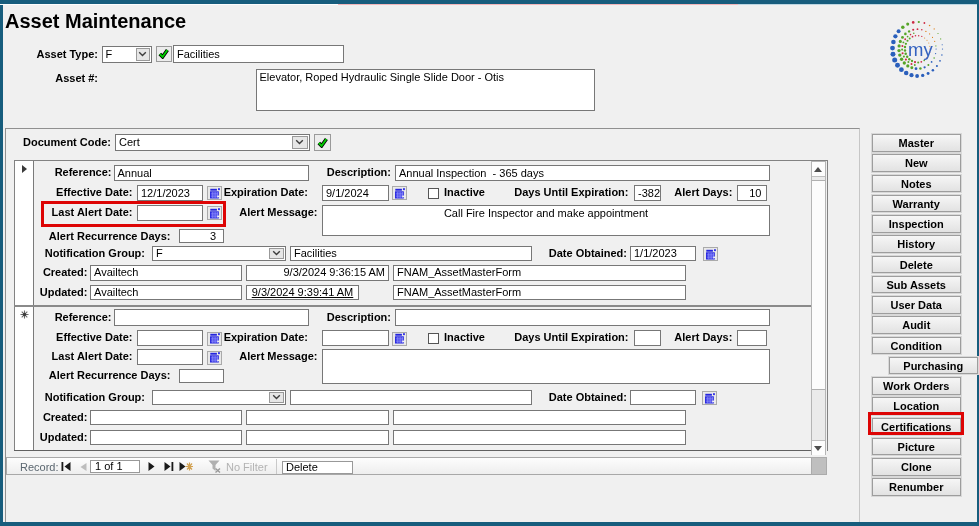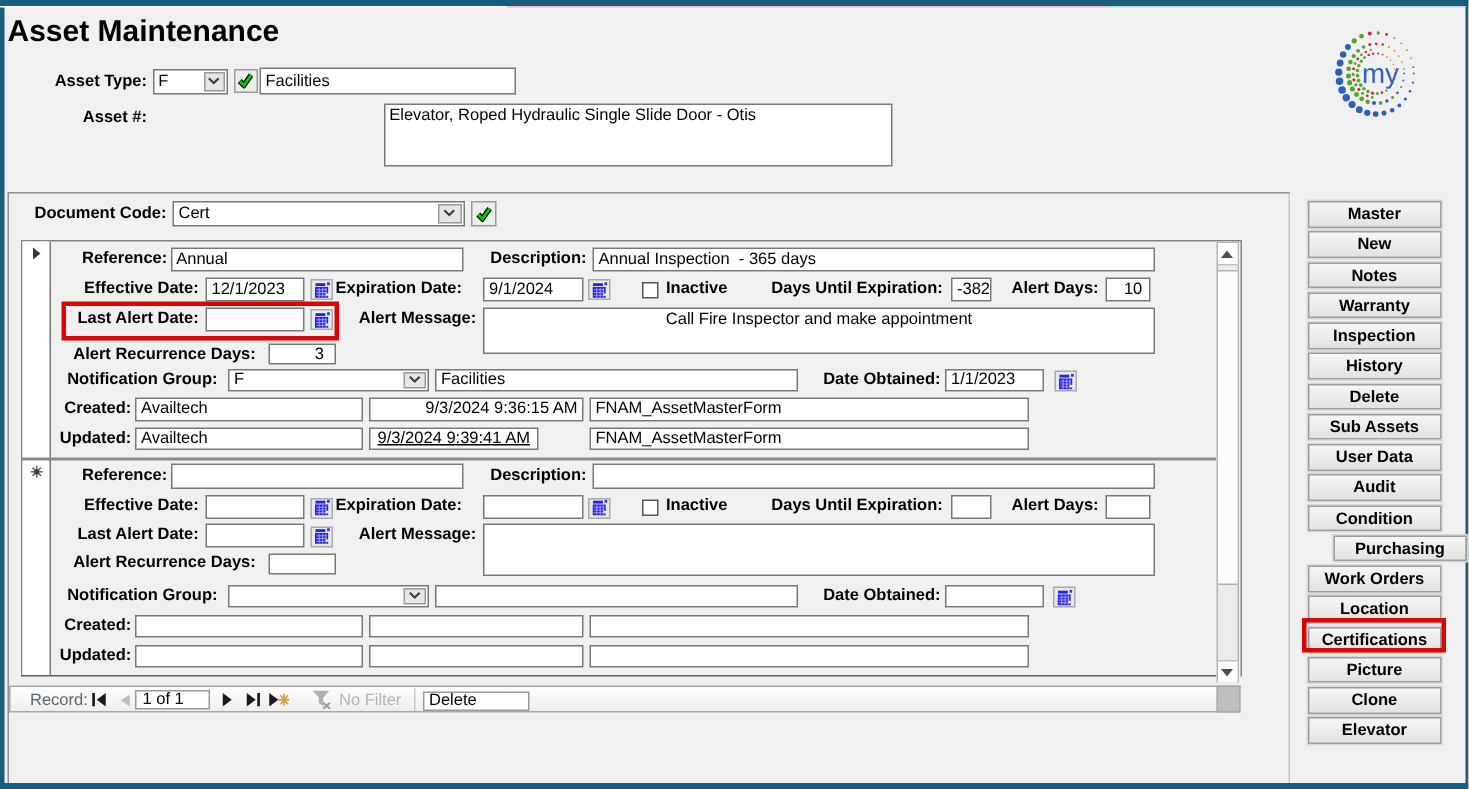--- a/index.html
+++ b/index.html
@@ -365,14 +365,14 @@
 <div class="rbtn" style="top:275.75px;">Sub Assets</div>
 <div class="rbtn" style="top:296.0px;">User Data</div>
 <div class="rbtn" style="top:316.25px;">Audit</div>
 <div class="rbtn" style="top:336.5px;">Condition</div>
 <div class="rbtn" style="top:356.75px;margin-left:17px;">Purchasing</div>
 <div class="rbtn" style="top:377.0px;">Work Orders</div>
 <div class="rbtn" style="top:397.25px;">Location</div>
 <div class="rbtn" style="top:417.5px;">Certifications</div>
 <div class="rbtn" style="top:437.75px;">Picture</div>
 <div class="rbtn" style="top:458.0px;">Clone</div>
-<div class="rbtn" style="top:478.25px;">Elevator</div>
+<div class="rbtn" style="top:478.25px;">Renumber</div>
 <div style="position:absolute;left:868px;top:412px;width:96px;height:23px;border:3px solid #dd0404;z-index:30;"></div>
 </div>
 </body></html>

